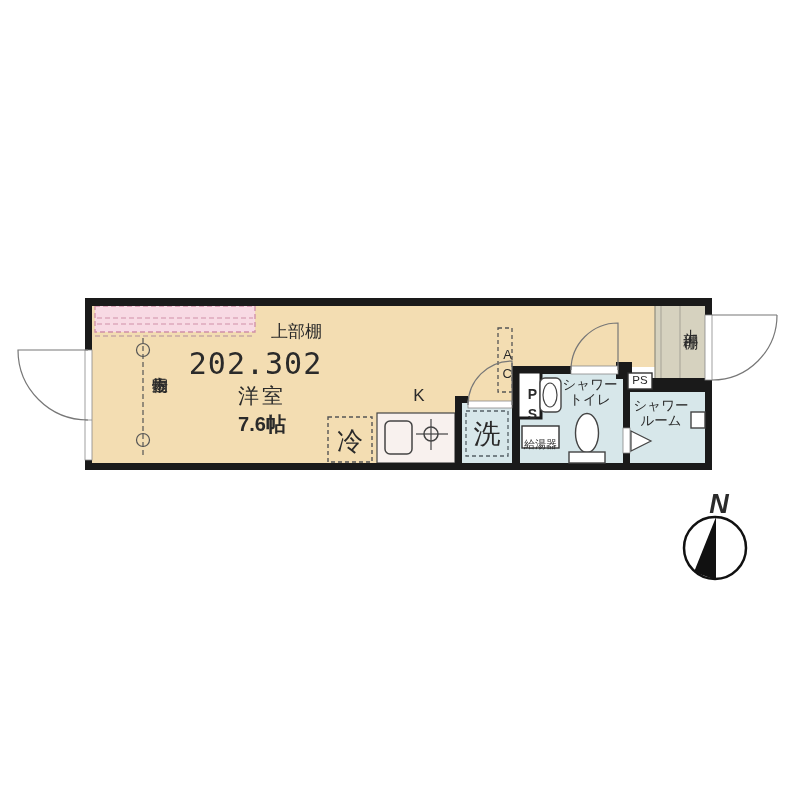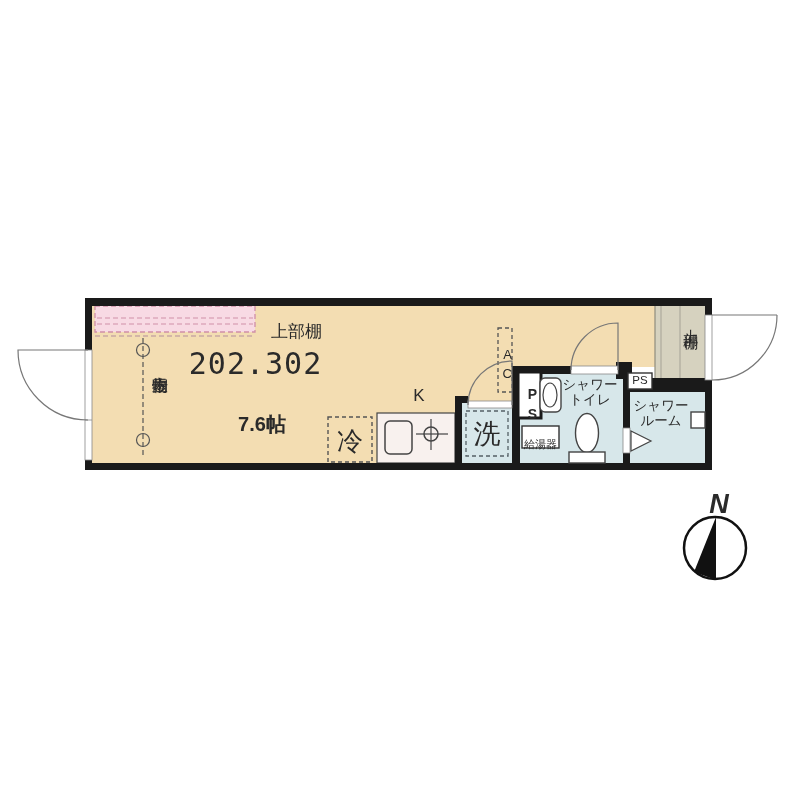--- a/index.html
+++ b/index.html
@@ -105,20 +105,21 @@
 
   <rect x="691" y="412" width="14" height="16" fill="#ffffff" stroke="#444444" stroke-width="1.4"></rect>
   <rect x="623" y="428" width="7" height="25" fill="#ffffff" stroke="#888888" stroke-width="0.8"></rect>
   <path d="M 631 431 L 651 441 L 631 451 Z" fill="#ffffff" stroke="#444444" stroke-width="1.2"></path>
 
   <circle cx="715" cy="548" r="31" fill="#ffffff" stroke="#111111" stroke-width="2.5"></circle>
   <path d="M 716 517 L 694 572 L 716 580 Z" fill="#111111"></path>
 </svg>
 
   <div class="lbl center unit-number">202.302</div>
+  <div class="lbl center room-type">洋室</div>
   <div class="lbl center room-size">7.6帖</div>
   <div class="lbl shelf-main">上部棚</div>
   <div class="lbl vert laundry">室内物干し</div>
   <div class="lbl center k-label">K</div>
   <div class="lbl center fridge-label">冷</div>
   <div class="lbl center washer-label">洗</div>
   <div class="lbl stackAB ac-label">AC</div>
   <div class="lbl stackAB ps-label">PS</div>
   <div class="lbl center toilet-label">シャワー
 トイレ</div>

